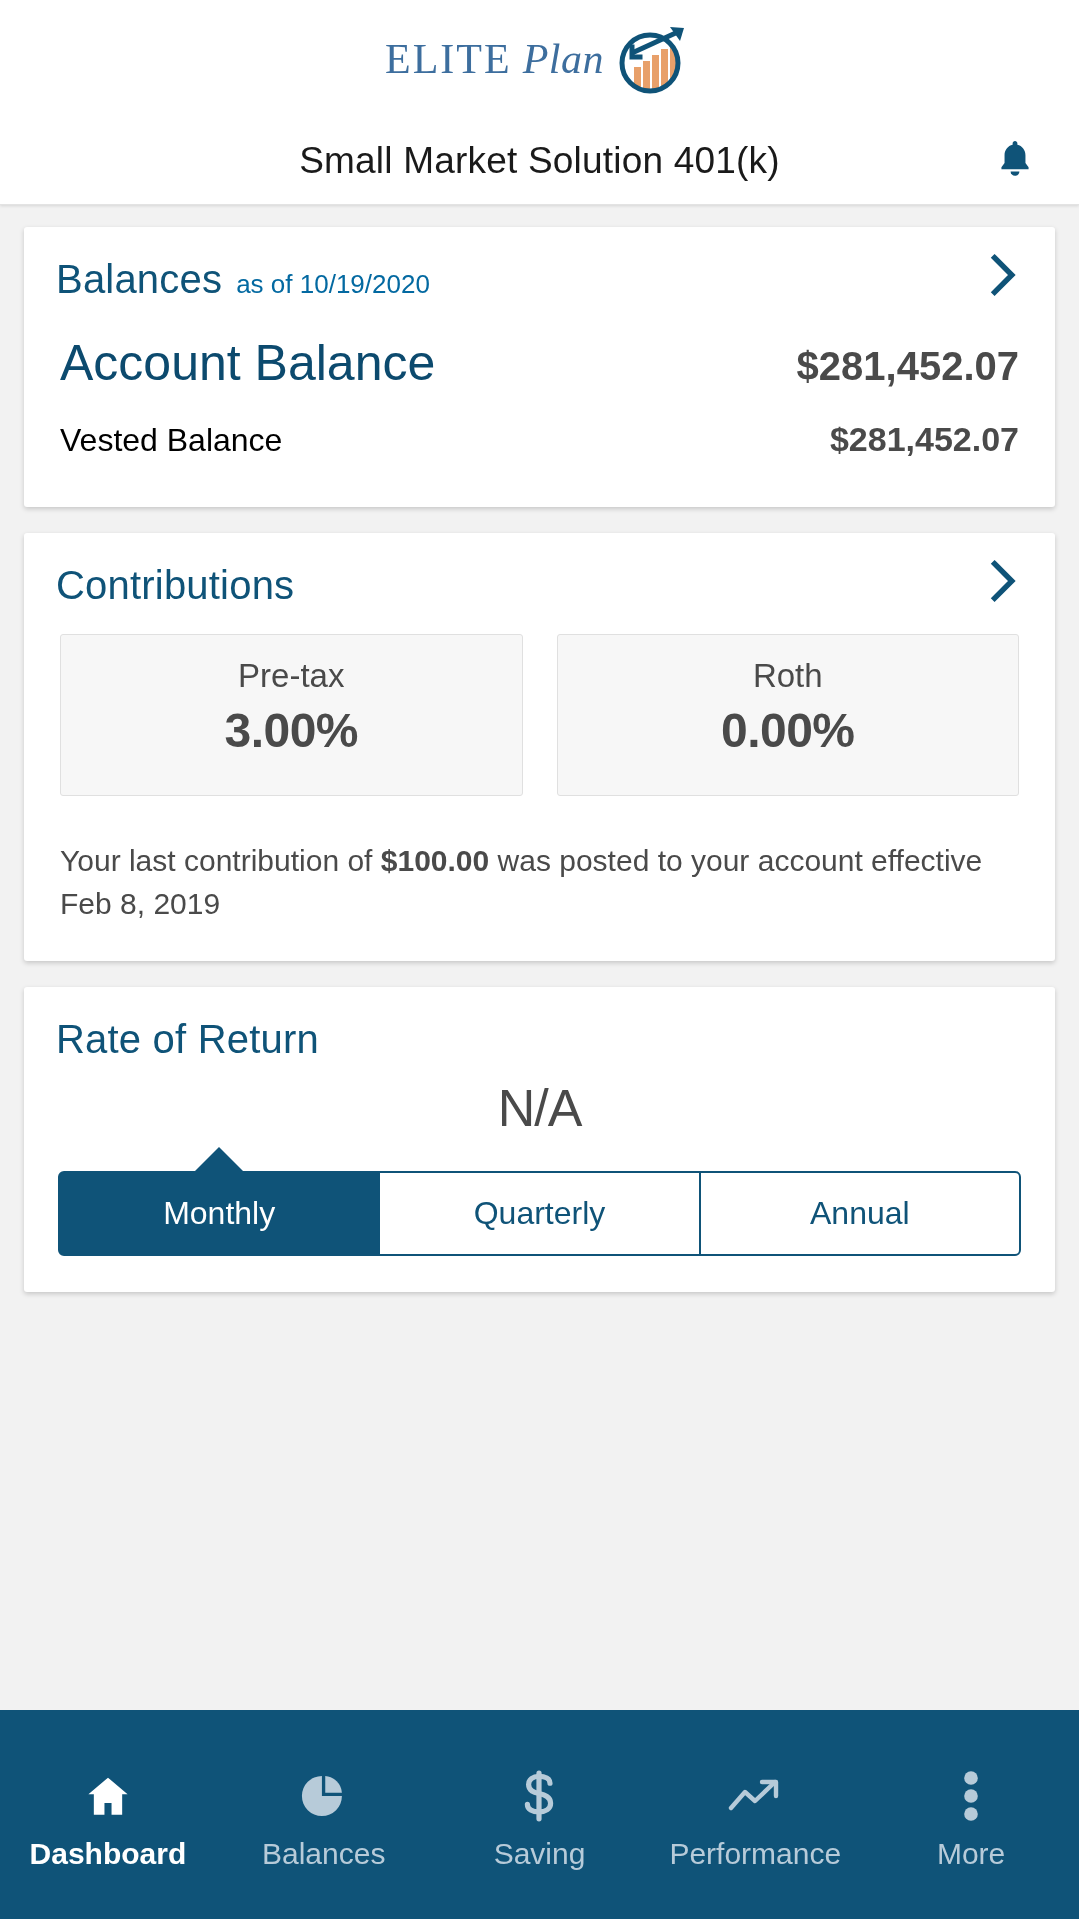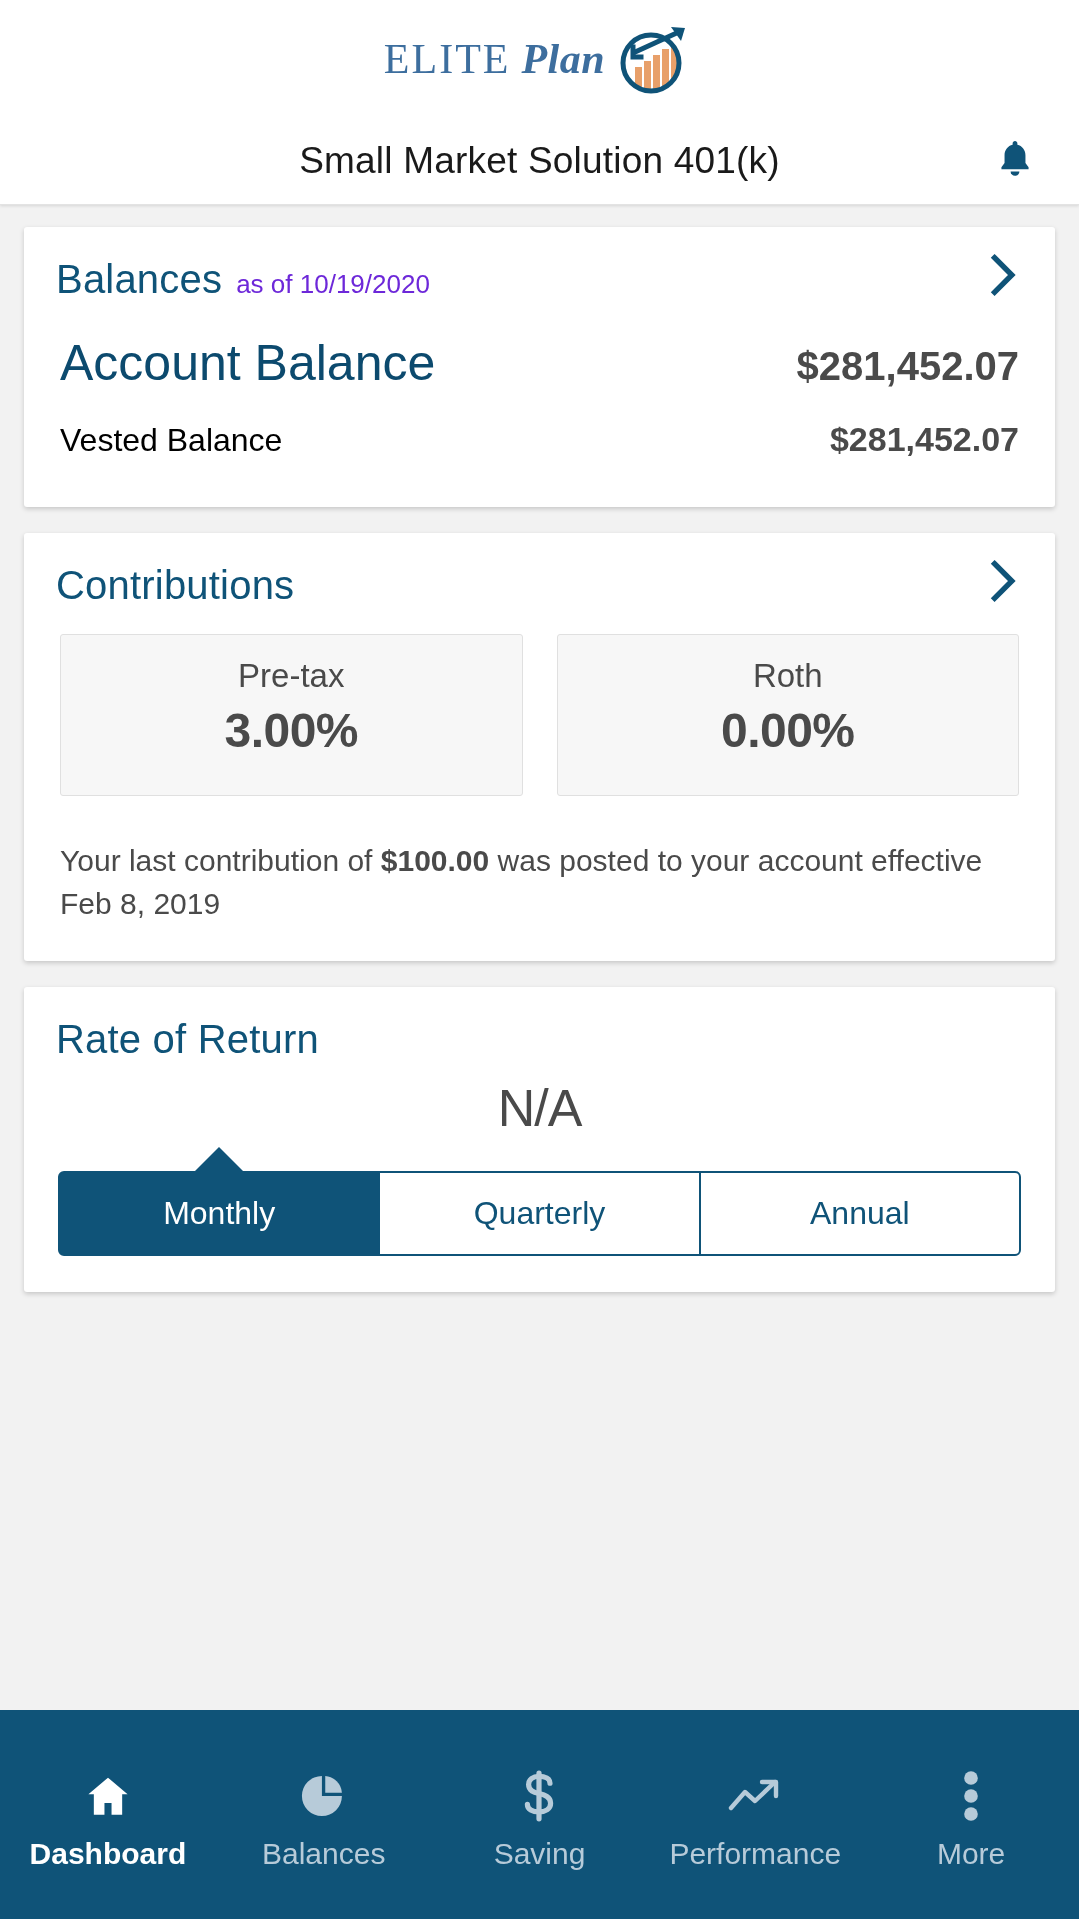--- a/index.html
+++ b/index.html
@@ -38,21 +38,20 @@
     font-size: 42px;
     color: #3d6e9e;
     letter-spacing: 0.5px;
     line-height: 1;
   }
   .brand-wordmark .elite {
     letter-spacing: 2px;
   }
   .brand-wordmark .plan {
     font-style: italic;
-    font-weight: bold;
   }
 
   .brand-mark {
     width: 80px;
     height: 80px;
     flex: 0 0 80px;
     position: relative;
     margin-left: 4px;
   }
 
@@ -107,21 +106,21 @@
 
   .card-title {
     font-size: 40px;
     color: #0f5378;
     font-weight: 400;
     letter-spacing: 0.2px;
   }
 
   .card-subtitle {
     font-size: 26px;
-    color: #6d28d9;
+    color: #0369a1;
     margin-left: 14px;
     font-weight: 400;
   }
 
   .chev {
     position: absolute;
     right: 34px;
     top: 26px;
     width: 34px;
     height: 44px;

